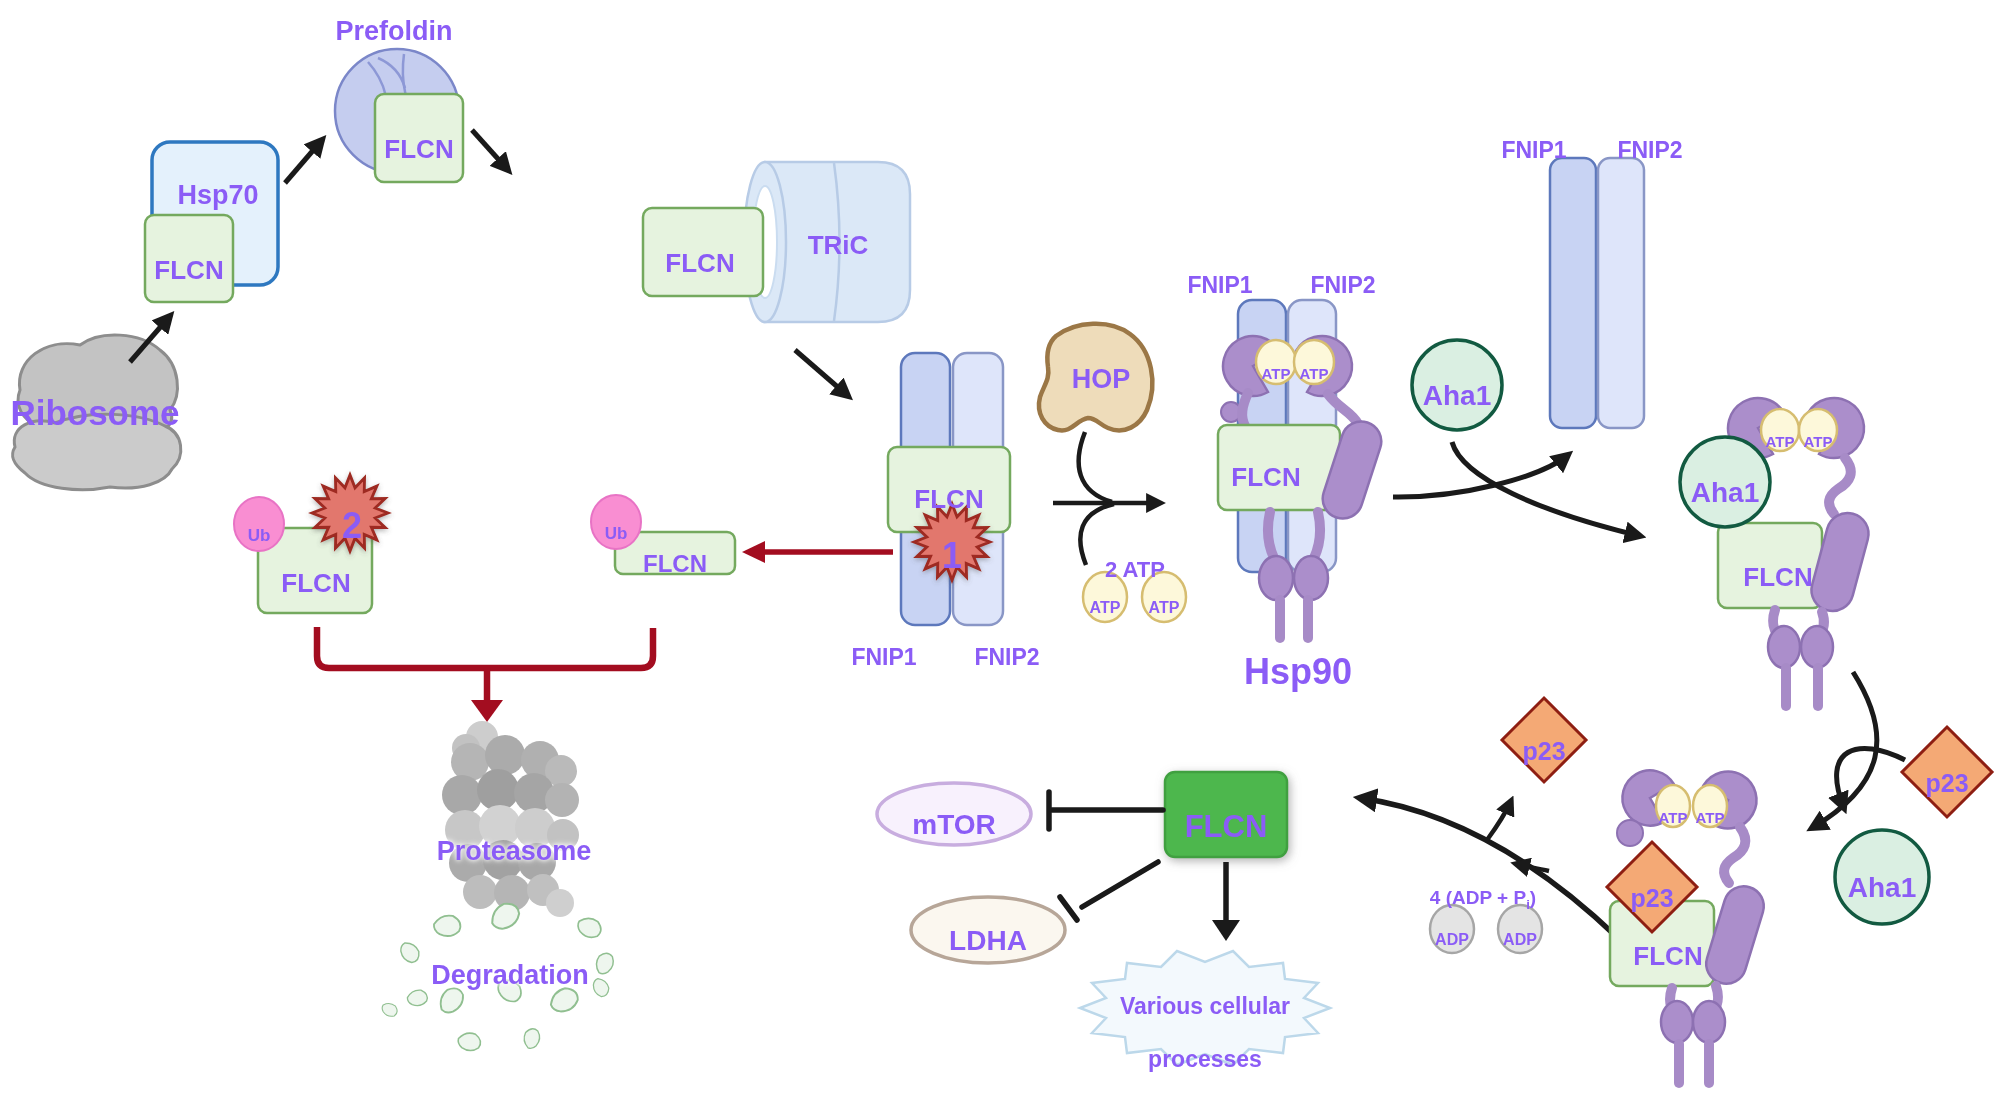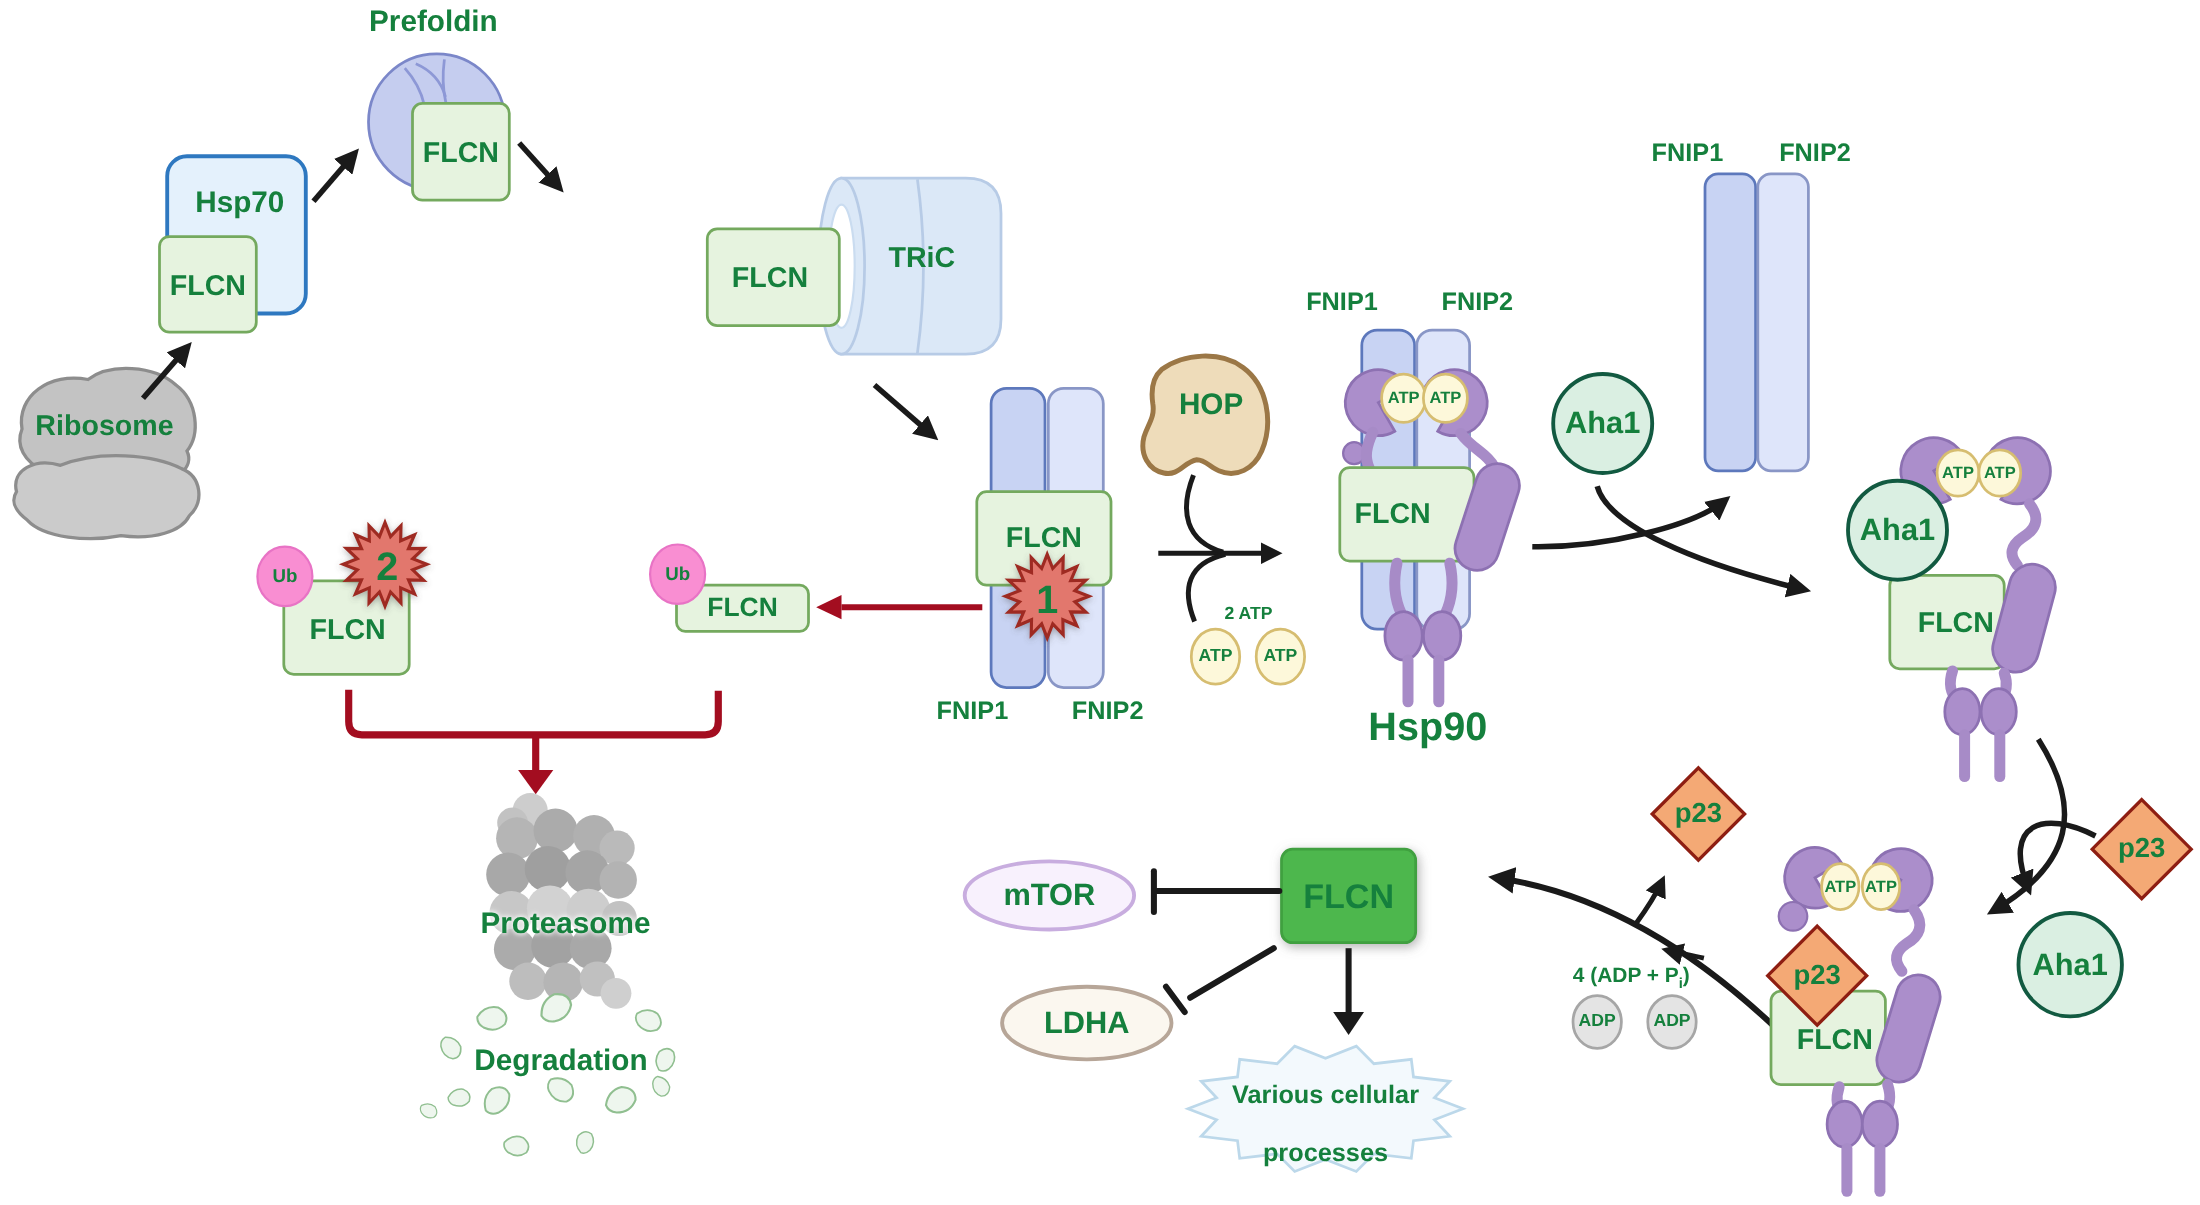--- a/index.html
+++ b/index.html
@@ -1,20 +1,20 @@
 <!DOCTYPE html>
 <html><head>
 <meta charset="utf-8">
 <style>
   html,body{margin:0;padding:0;background:#ffffff;}
   #stage{position:relative;width:2000px;height:1095px;background:#ffffff;overflow:hidden;
          font-family:"Liberation Sans",sans-serif;}
   #scene{position:absolute;left:0;top:0;z-index:1;}
   .lbl{position:absolute;transform:translate(-50%,-50%);white-space:nowrap;z-index:2;
-       font-family:"Liberation Sans",sans-serif;font-weight:700;color:#15803d;line-height:1;}
+       font-family:"Liberation Sans",sans-serif;font-weight:700;color:#8b5cf6;line-height:1;margin-top:11px;}
   .lbl sub{font-size:70%;}
   .soft{text-shadow:0 0 7px #ffffff,0 0 4px #ffffff;text-align:right;}
   .center{}
 </style>
 </head>
 <body>
 
 <div id="stage">
 
 <svg id="scene" width="2000" height="1095" viewBox="0 0 2000 1095">
@@ -238,21 +238,21 @@
     <line x1="1226" y1="862" x2="1226" y2="922" stroke="#1a1a1a" stroke-width="5.5"></line>
     <polygon points="1212,920 1240,920 1226,941" fill="#1a1a1a"></polygon>
   </g>
 
   <ellipse cx="954" cy="814" rx="77" ry="31" fill="#f8f1fd" stroke="#c8addf" stroke-width="3.5"></ellipse>
   <ellipse cx="988" cy="930" rx="77" ry="33" fill="#fbf7ef" stroke="#b7a698" stroke-width="3.5"></ellipse>
 
   <polygon points="1330,1008 1304,1018 1318,1033 1285,1037 1283,1053 1249,1049 1233,1065 1205,1054 1177,1065 1161,1049 1127,1053 1125,1037 1092,1033 1106,1018 1080,1008 1106,998 1092,983 1125,979 1127,963 1161,967 1177,951 1205,962 1233,951 1249,967 1283,963 1285,979 1318,983 1304,998" fill="#f3f9fd" stroke="#bcd8ea" stroke-width="2.5"></polygon>
 </svg>
 
-<div class="lbl" style="left:95px;top:386px;font-size:26px;">Ribosome</div>
+<div class="lbl" style="left:95px;top:401px;font-size:35px;">Ribosome</div>
 <div class="lbl" style="left:218px;top:184px;font-size:27px;text-align:center;">Hsp70</div>
 <div class="lbl" style="left:189px;top:259px;font-size:26px;">FLCN</div>
 <div class="lbl" style="left:394px;top:20px;font-size:27px;">Prefoldin</div>
 <div class="lbl" style="left:419px;top:138px;font-size:26px;">FLCN</div>
 <div class="lbl" style="left:838px;top:234px;font-size:26px;">TRiC</div>
 <div class="lbl" style="left:700px;top:252px;font-size:26px;">FLCN</div>
 
 <div class="lbl" style="left:949px;top:488px;font-size:26px;">FLCN</div>
 <div class="lbl" style="left:952px;top:545px;font-size:36px;">1</div>
 <div class="lbl" style="left:884px;top:646px;font-size:23px;">FNIP1</div>
@@ -261,21 +261,21 @@
 <div class="lbl" style="left:675px;top:553px;font-size:24px;">FLCN</div>
 <div class="lbl" style="left:616px;top:522px;font-size:17px;">Ub</div>
 <div class="lbl" style="left:316px;top:572px;font-size:26px;">FLCN</div>
 <div class="lbl" style="left:259px;top:524px;font-size:17px;">Ub</div>
 <div class="lbl" style="left:352px;top:515px;font-size:36px;">2</div>
 
 <div class="lbl soft" style="left:514px;top:840px;font-size:27px;">Proteasome</div>
 <div class="lbl soft" style="left:510px;top:964px;font-size:27px;">Degradation</div>
 
 <div class="lbl" style="left:1101px;top:368px;font-size:27px;">HOP</div>
-<div class="lbl" style="left:1135px;top:559px;font-size:16px;">2 ATP</div>
+<div class="lbl" style="left:1135px;top:559px;font-size:22px;">2 ATP</div>
 <div class="lbl" style="left:1105px;top:597px;font-size:16px;">ATP</div>
 <div class="lbl" style="left:1164px;top:597px;font-size:16px;">ATP</div>
 
 <div class="lbl" style="left:1220px;top:274px;font-size:23px;">FNIP1</div>
 <div class="lbl" style="left:1343px;top:274px;font-size:23px;">FNIP2</div>
 <div class="lbl" style="left:1276px;top:362px;font-size:15px;">ATP</div>
 <div class="lbl" style="left:1314px;top:362px;font-size:15px;">ATP</div>
 <div class="lbl" style="left:1266px;top:466px;font-size:26px;">FLCN</div>
 <div class="lbl" style="left:1298px;top:661px;font-size:36px;">Hsp90</div>
 

